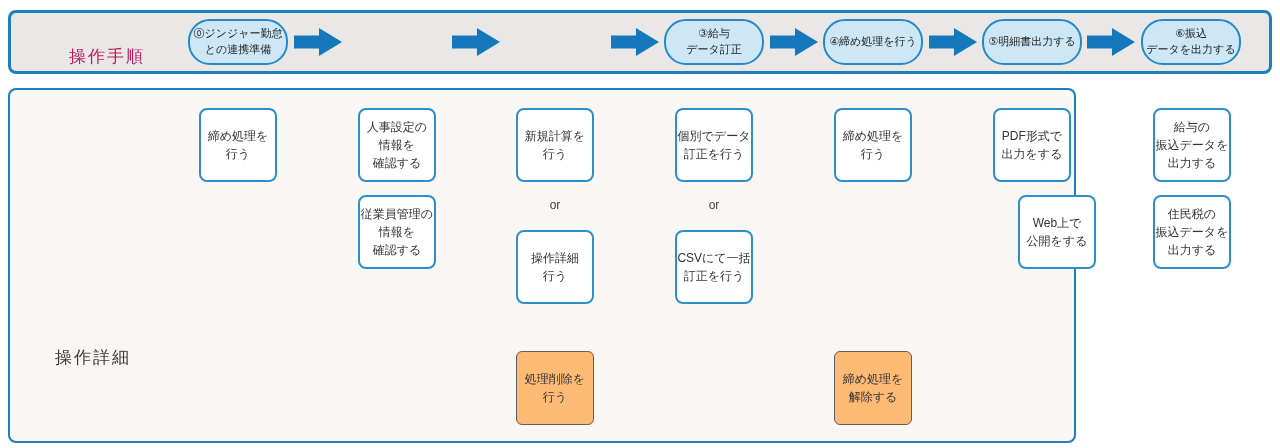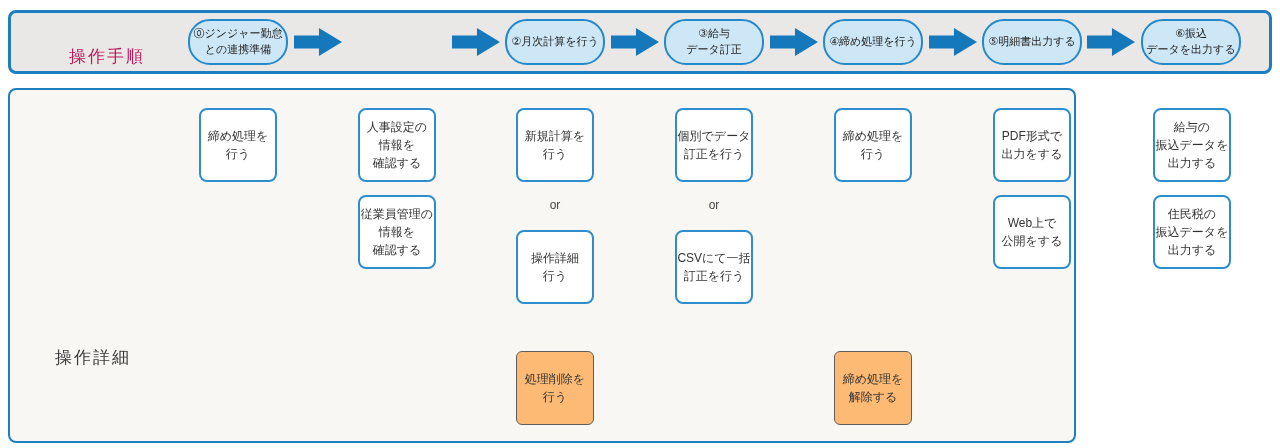--- a/index.html
+++ b/index.html
@@ -80,21 +80,20 @@
 <div class="canvas">
 
   <section class="procedure-bar">
     <div class="bar-label">操作手順</div>
   </section>
 
   <div class="step-node" style="left:188px">⓪ジンジャー勤怠
 との連携準備</div>
   <div class="flow-arrow" style="left:294px"></div>
   <div class="flow-arrow" style="left:452px"></div>
-  <div class="step-node" style="left:505px">②月次計算を行う</div>
   <div class="flow-arrow" style="left:611px"></div>
   <div class="step-node" style="left:664px">③給与
 データ訂正</div>
   <div class="flow-arrow" style="left:770px"></div>
   <div class="step-node" style="left:823px">④締め処理を行う</div>
   <div class="flow-arrow" style="left:929px"></div>
   <div class="step-node" style="left:982px">⑤明細書出力する</div>
   <div class="flow-arrow" style="left:1087px"></div>
   <div class="step-node" style="left:1141px">⑥振込
 データを出力する</div>
@@ -127,21 +126,21 @@
   <div class="detail-box" style="left:675px;top:230px">CSVにて一括
 訂正を行う</div>
 
   <div class="detail-box" style="left:834px;top:108px">締め処理を
 行う</div>
   <div class="detail-box gray" style="left:834px;top:351px">締め処理を
 解除する</div>
 
   <div class="detail-box" style="left:993px;top:108px">PDF形式で
 出力をする</div>
-  <div class="detail-box" style="left:993px;top:195px">Web上で
+  <div class="detail-box" style="left:1018px;top:195px">Web上で
 公開をする</div>
 
   <div class="detail-box" style="left:1153px;top:108px">給与の
 振込データを
 出力する</div>
   <div class="detail-box" style="left:1153px;top:195px">住民税の
 振込データを
 出力する</div>
 
 </div>

